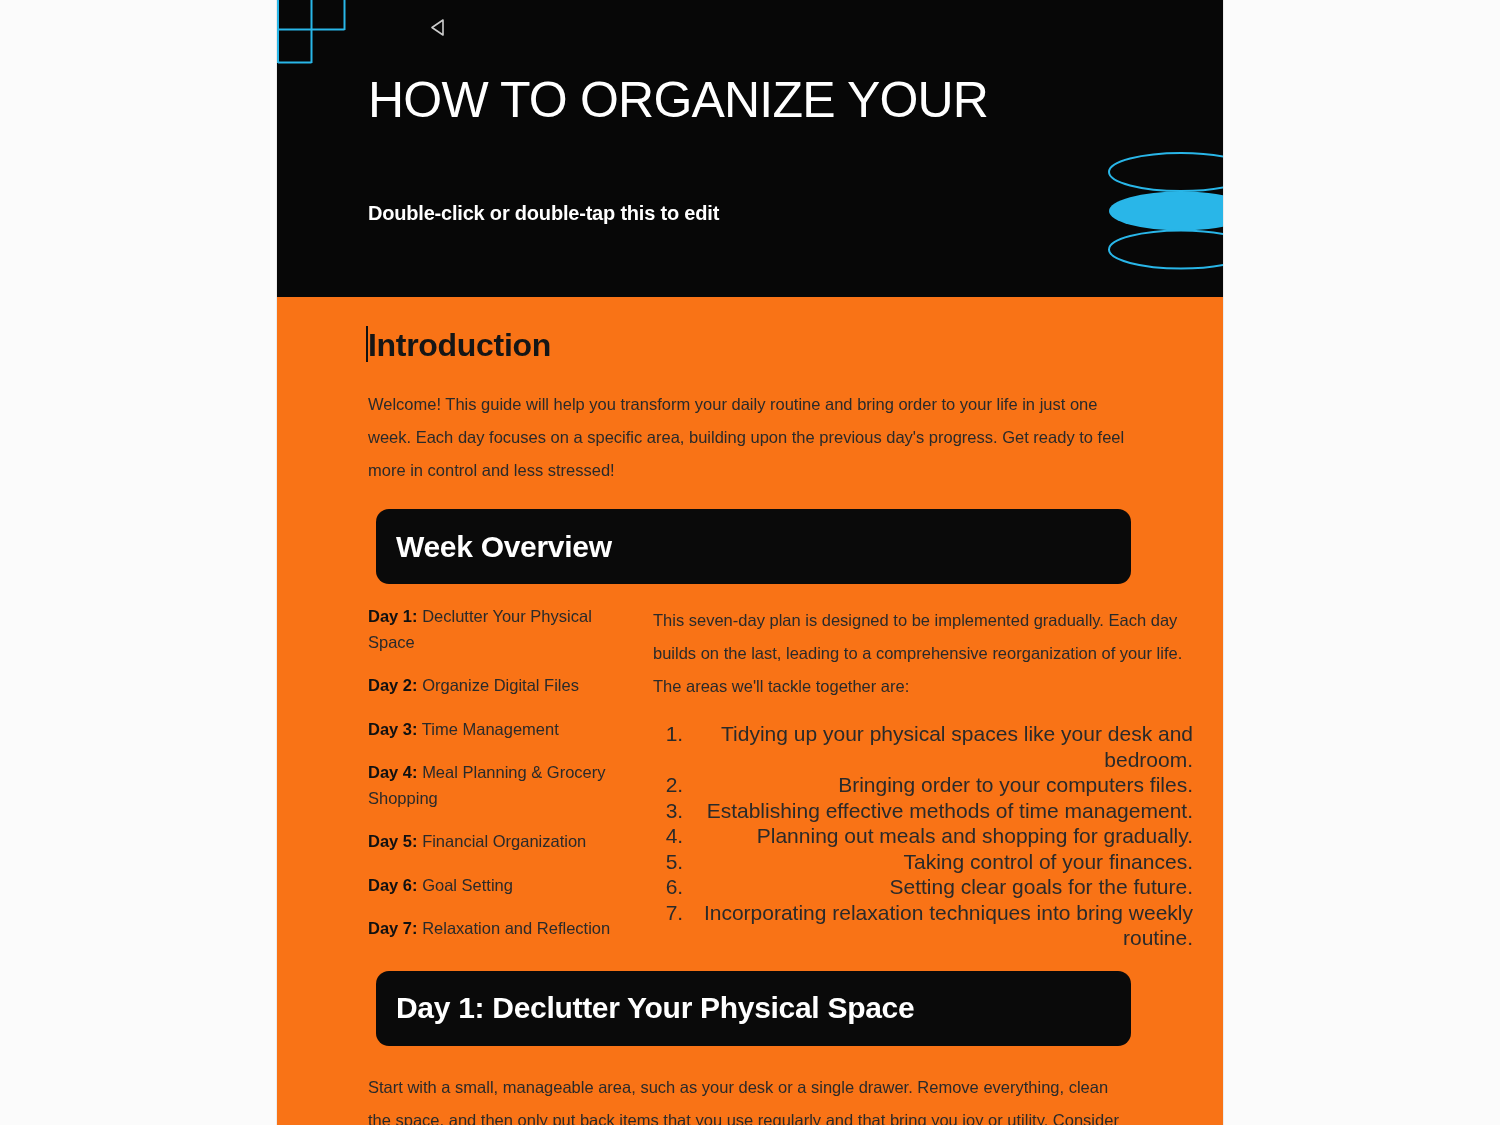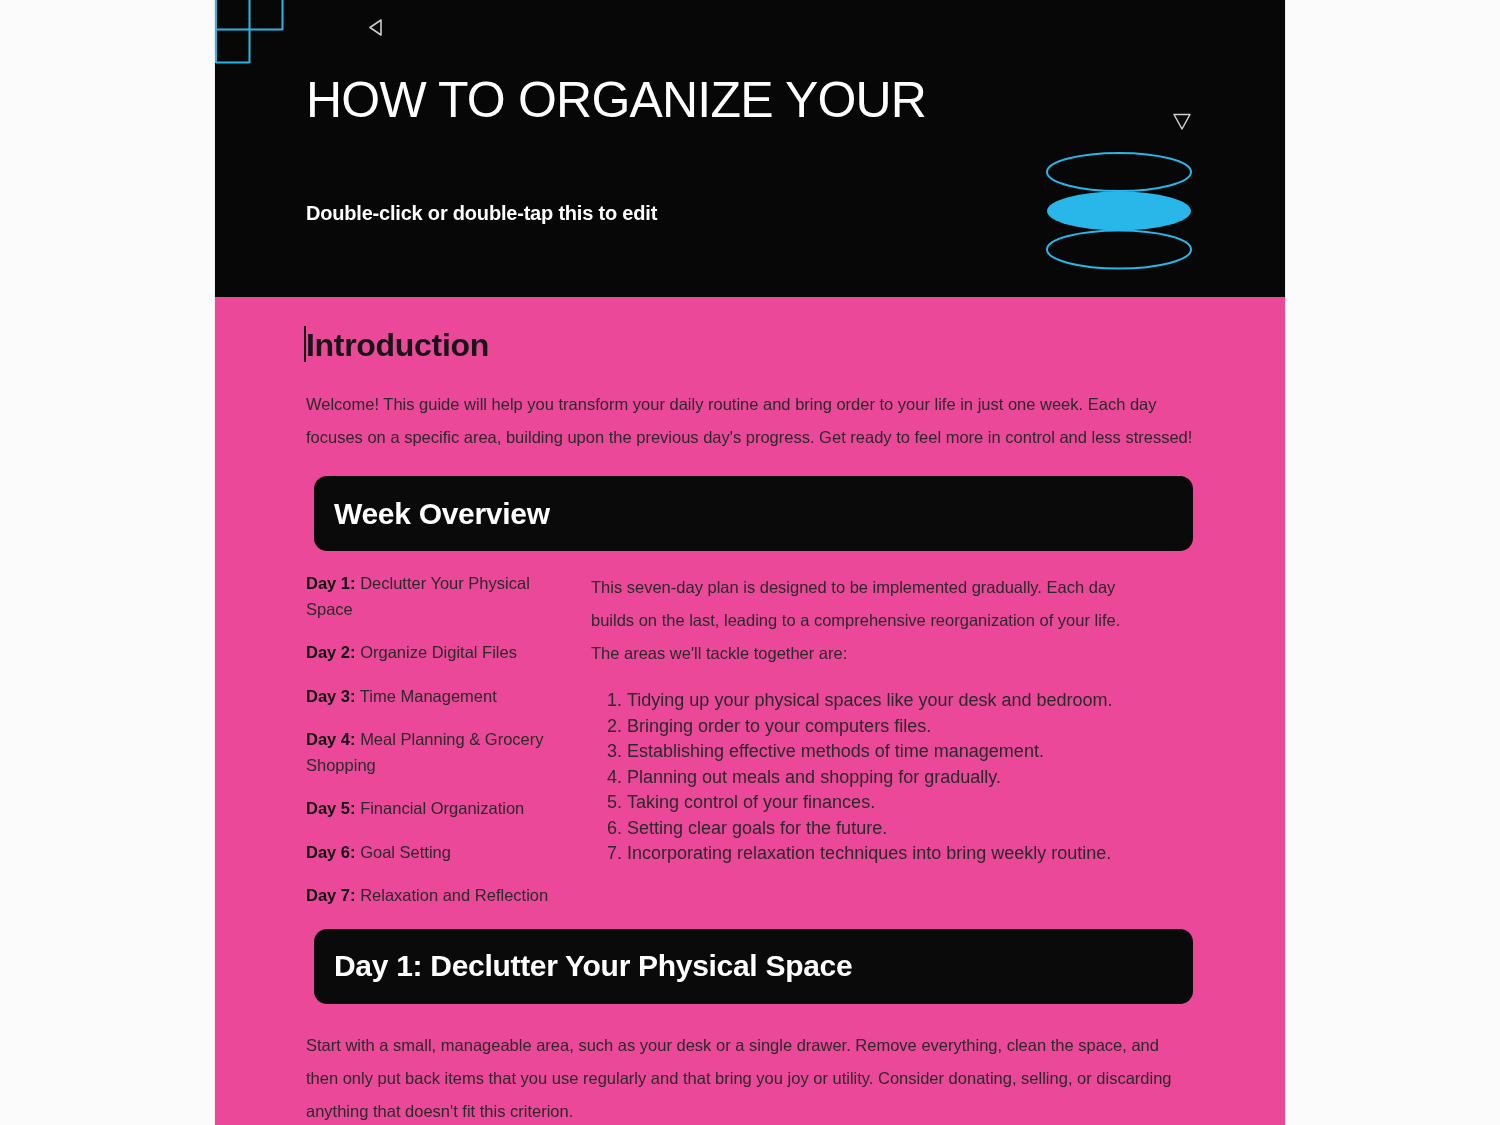--- a/index.html
+++ b/index.html
@@ -3,24 +3,24 @@
 <meta charset="utf-8">
 <style>
   * { margin: 0; padding: 0; box-sizing: border-box; }
   html, body { width: 1500px; height: 1125px; overflow: hidden; }
   body {
     background: #fbfbfb;
     font-family: "Liberation Sans", sans-serif;
     color: #252525;
   }
   .doc {
-    width: 1072px;
+    width: 948px;
     height: 1125px;
     margin: 0 auto;
-    background: #ec4899;
+    background: #f97316;
     border-left: 1px solid #ececec;
     border-right: 1px solid #ececec;
     position: relative;
   }
   
   .hero {
     position: relative;
     height: 297px;
     background: #070707;
     overflow: hidden;
@@ -96,23 +96,24 @@
     font-size: 16.5px;
     line-height: 25.5px;
     color: #2a2a2a;
     margin-bottom: 18px;
   }
   .day-item:last-child { margin-bottom: 0; }
   .day-item strong { color: #111111; }
   .areas-list {
     margin-top: 18px;
     padding-left: 36px;
-    font-size: 18px;
+    font-size: 21px;
     line-height: 25.5px;
     color: #2a2a2a;
+    text-align: right;
   }
   .day1-p { margin-top: 25px; }
 </style>
 </head>
 <body>
 
 <div class="doc">
 
   <header class="hero">
     <svg class="grid-deco" width="72" height="68" viewBox="0 0 72 68">

